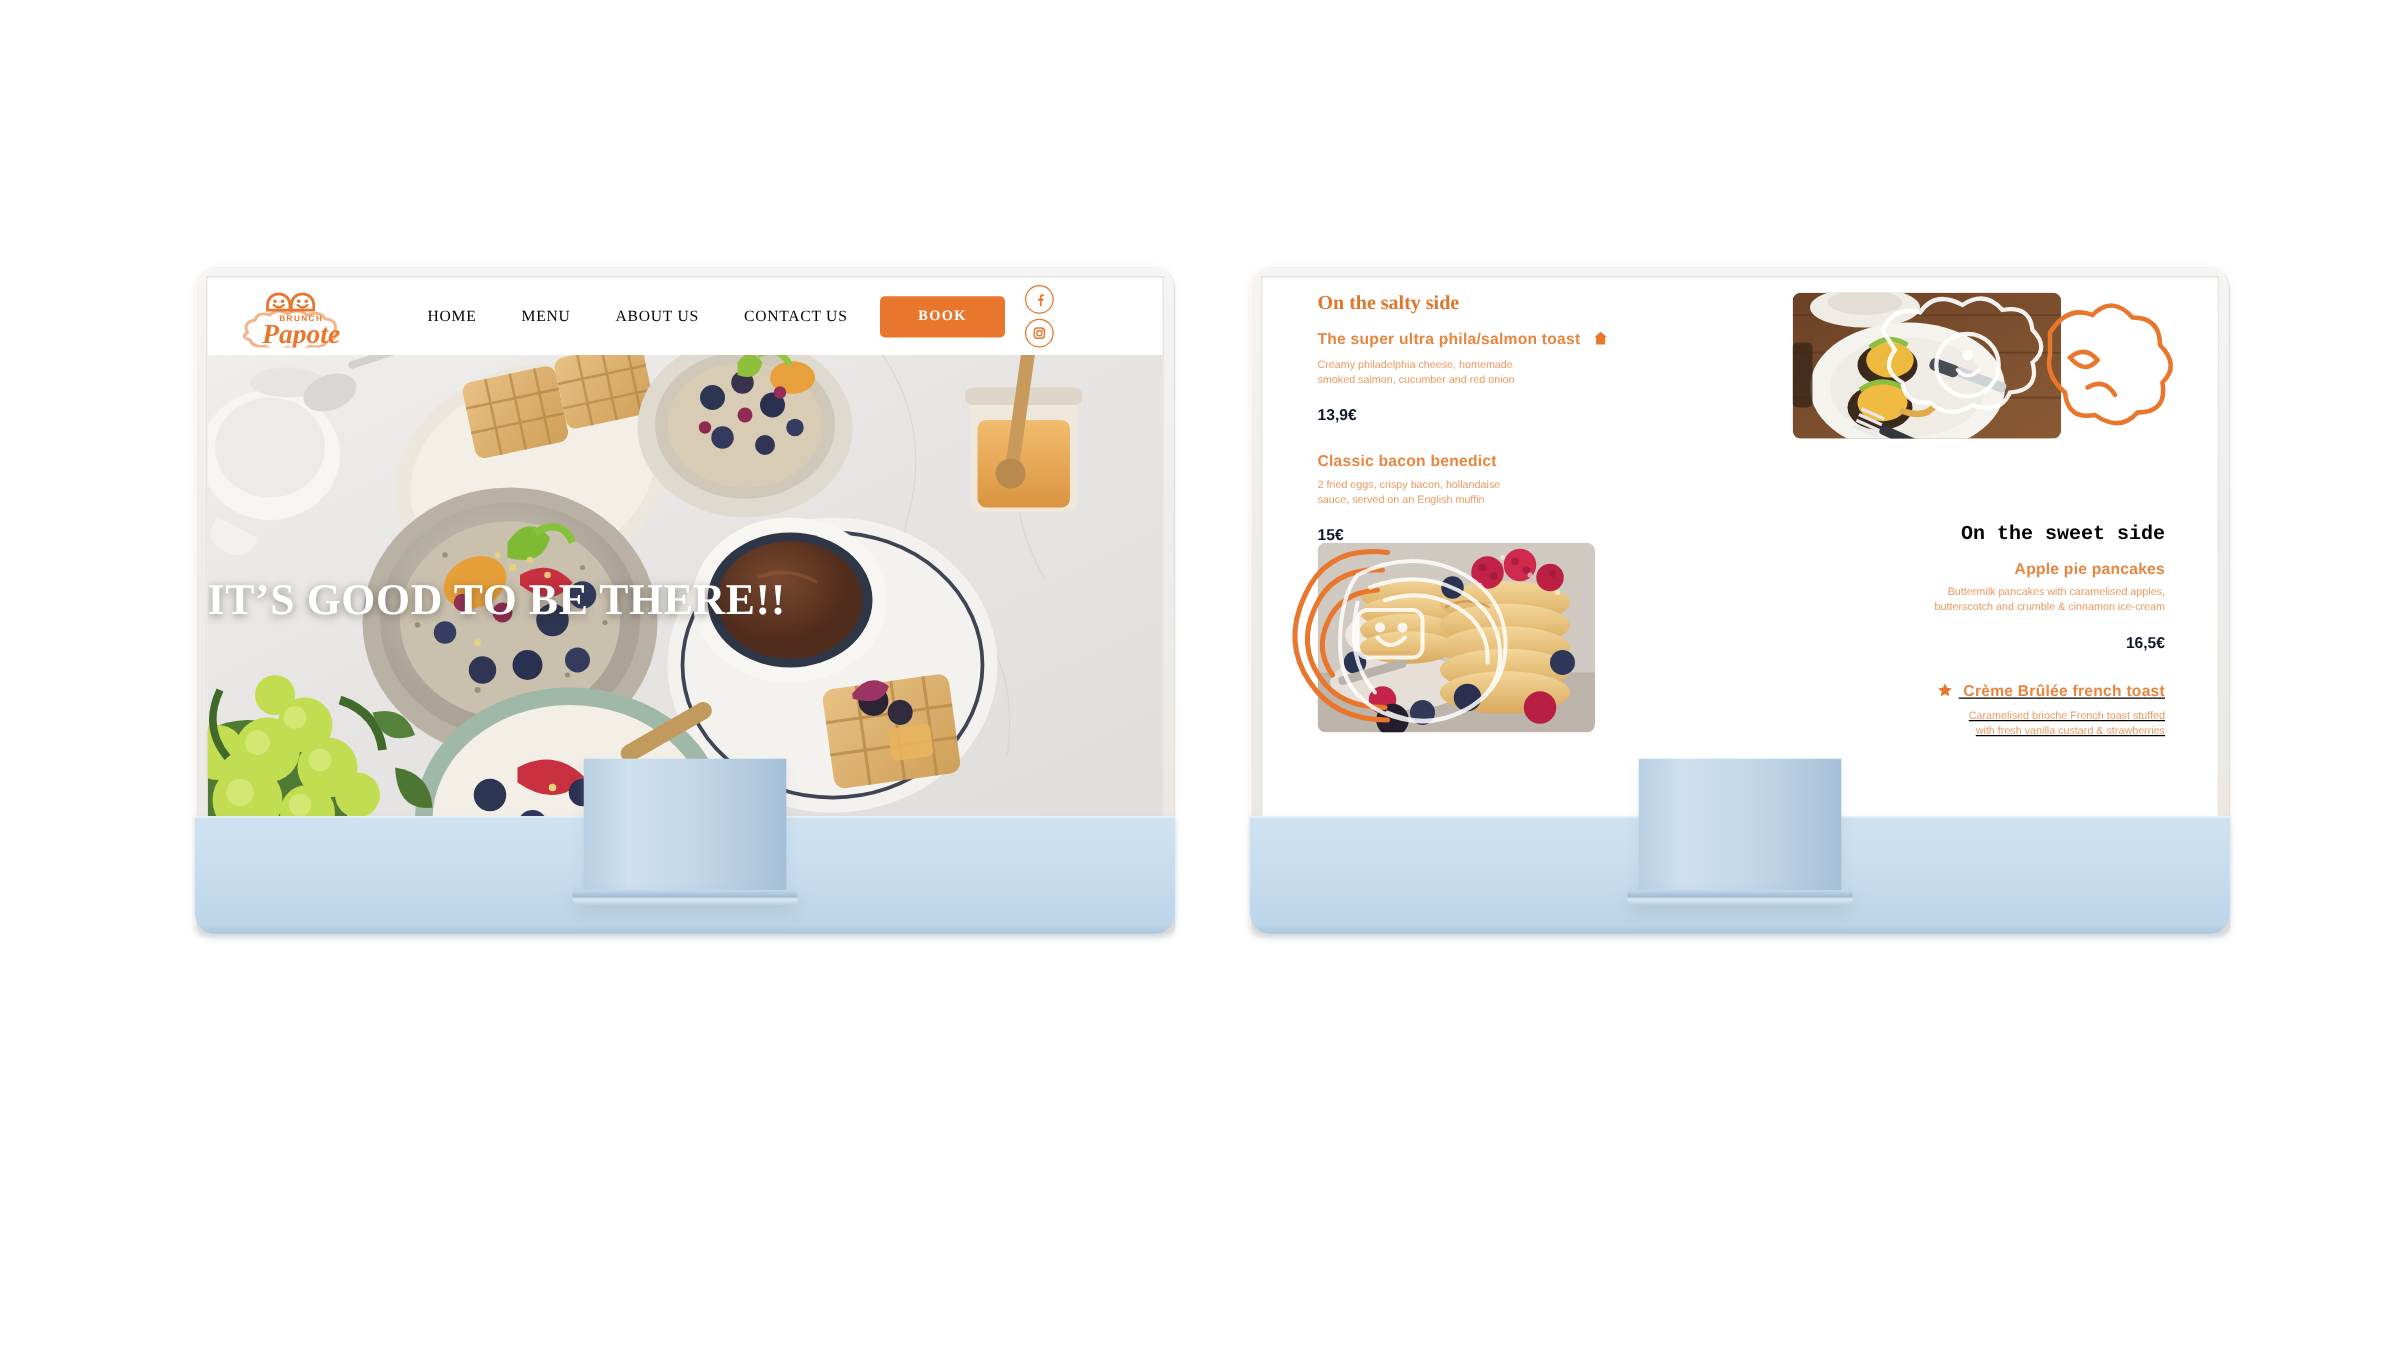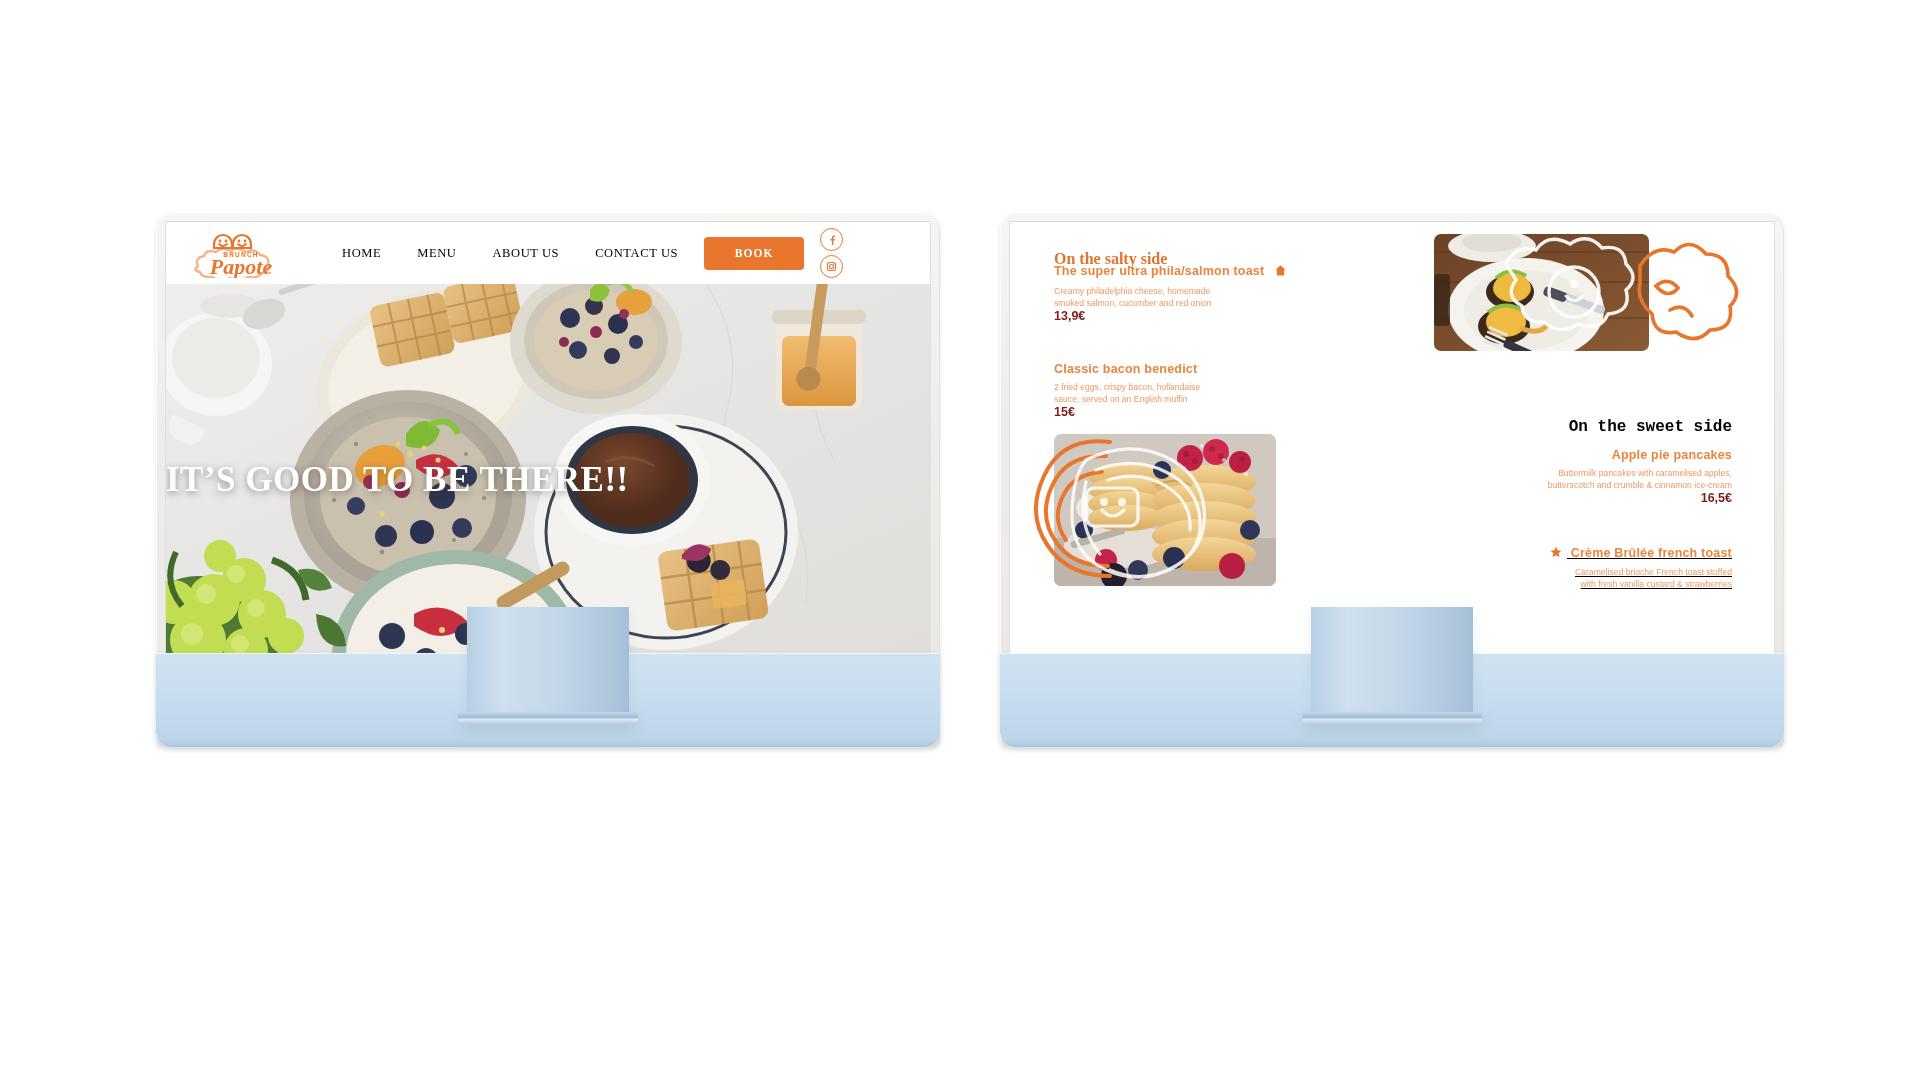--- a/index.html
+++ b/index.html
@@ -118,34 +118,34 @@
   .dots {
     position: absolute; left: 0; right: 0; bottom: 12px;
     display: flex; justify-content: center; gap: 5px;
   }
   .dots i { width: 5px; height: 5px; border-radius: 50%; background: #ffffff; display:block; opacity:.92; }
 
   
   .menu-page { position: relative; width: 766px; height: 432px; background: #fff; padding: 14px 0 0 0; }
 
   .sec-head-salty {
-    position: absolute; left: 44px; top: 28px;
+    position: absolute; left: 44px; top: 12px;
     font-family: "Liberation Serif", serif;
     font-weight: 700; font-size: 16px; color: #e0762e;
   }
   .item { position: absolute; }
   .it-name {
     font-size: 12.5px; color: #e8853f; font-weight: 600;
     letter-spacing: .2px; white-space: nowrap;
   }
   .it-desc {
     font-size: 8.6px; color: #eb9a63; line-height: 1.42; margin-top: 5px;
   }
   .it-price {
-    font-size: 12.5px; color: #7f1d1d; font-weight: 700; margin-top: 0;
+    font-size: 12.5px; color: #0f172a; font-weight: 700; margin-top: 16px;
   }
   .house-icon { display: inline-block; vertical-align: middle; margin-left: 6px; }
   .star-icon { display: inline-block; vertical-align: -1px; margin-right: 5px; }
 
   .sec-head-sweet {
     position: absolute; right: 44px; top: 196px;
     font-family: Liberation Mono, monospace;
     font-weight: 700; font-size: 16px; color: #000000;
   }
   .right-al { text-align: right; }

